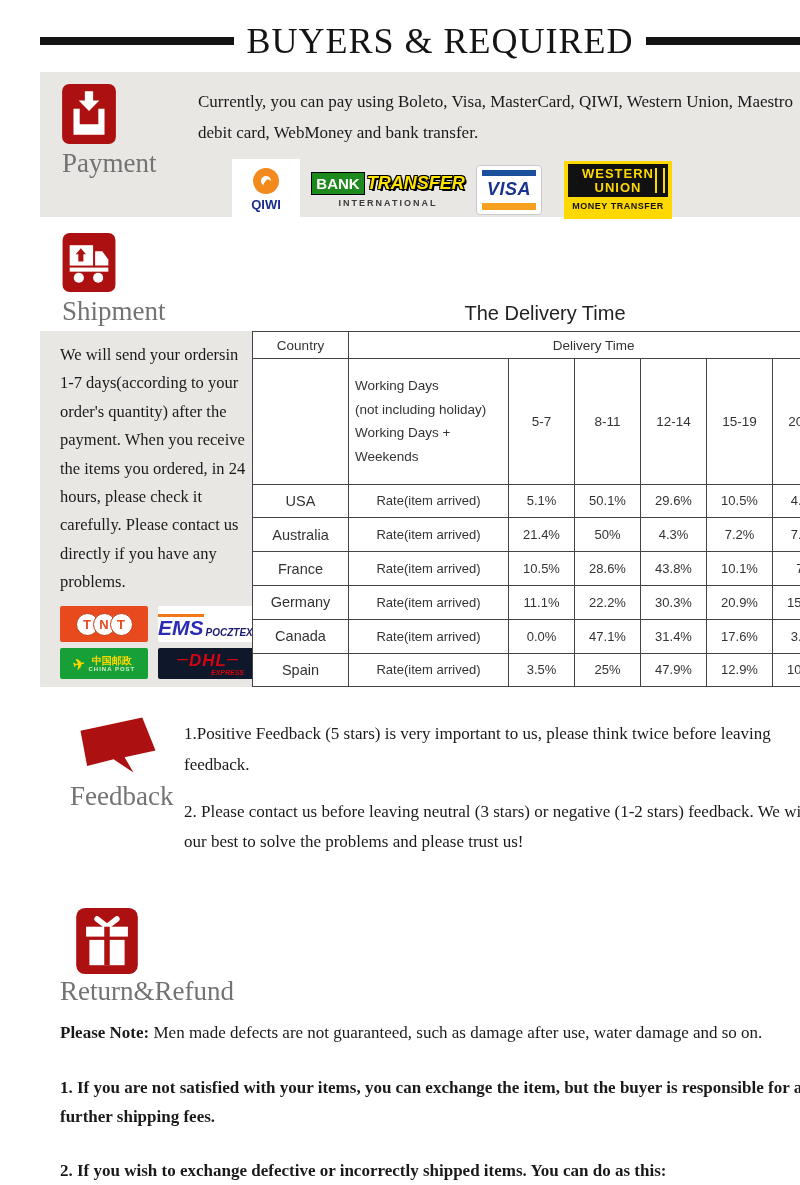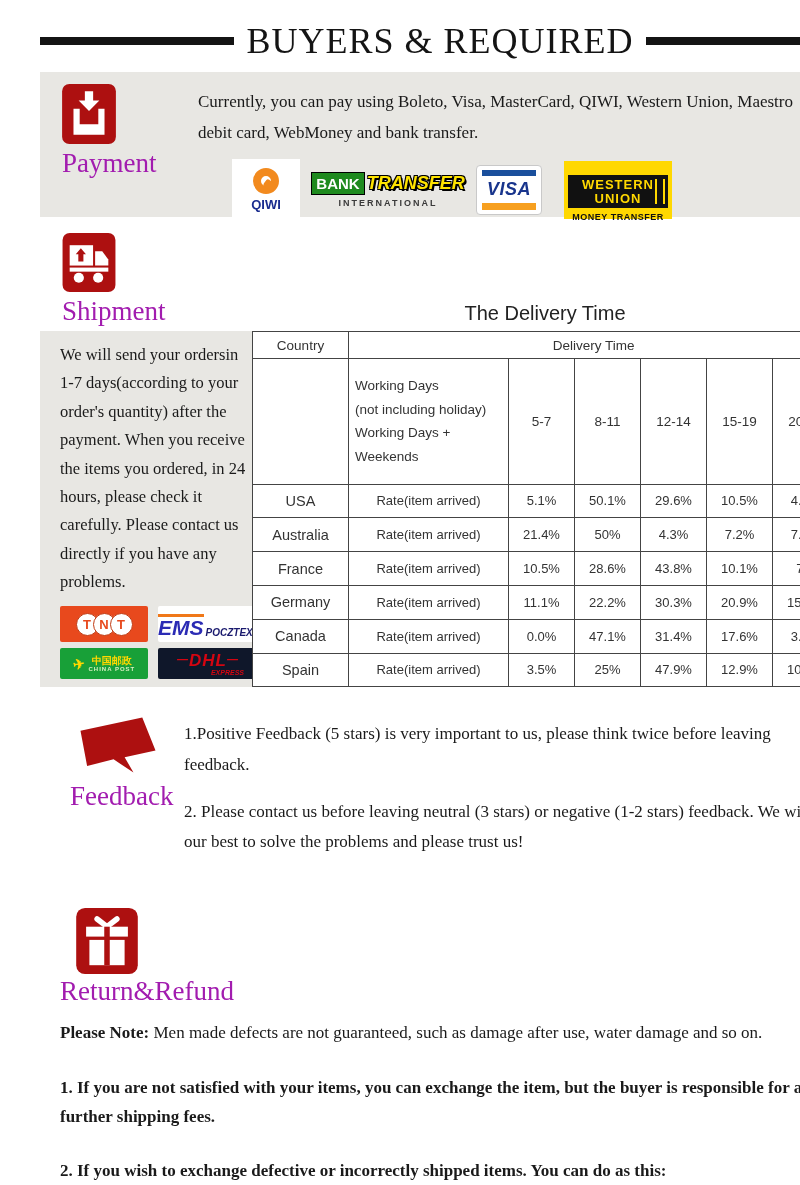--- a/index.html
+++ b/index.html
@@ -10,21 +10,21 @@
   }
   .page { width:800px; height:1185px; position:relative;margin-left:40px; }
 
   
   .hdr { display:flex; align-items:center; gap:12px; padding-top:20px; }
   .hdr-line { flex:1; height:4px; border-top:4px solid #141414; border-bottom:4px solid #141414; }
   .hdr h1 { margin:0; font-weight:400; font-size:36px; letter-spacing:1px; color:#141414; white-space:nowrap; }
 
   
   .side { display:flex; flex-direction:column; align-items:flex-start; }
-  .side-label { font-size:27px; color:#a21caf; margin-top:4px; }
+  .side-label { font-size:27px; color:#737373; margin-top:4px; }
 
   
   .payment { margin-top:10px; background:#e8e7e3; height:145px; padding:12px 10px 0 22px; display:flex; }
   .payment .side { width:112px; flex:0 0 112px; }
   .pay-main { flex:1; }
   .pay-desc { margin:2px 12px 0 24px; font-size:17px; line-height:1.85; }
   .pay-logos { display:flex; align-items:center; gap:22px; margin:10px 0 0 58px; }
 
   .logo-card { display:flex; flex-direction:column; align-items:center; justify-content:center; }
   .qiwi { width:68px; height:62px; background:#fff; }
@@ -37,21 +37,21 @@
   .bt-bank { background:#1e8a1e; color:#ffffff; font:900 15px "Liberation Sans",sans-serif; padding:2px 4px; border:1px solid #000; }
   .bt-transfer { color:#ffe400; font:900 italic 18px "Liberation Sans",sans-serif; margin-left:2px;
     text-shadow:-1px -1px 0 #000, 1px -1px 0 #000, -1px 1px 0 #000, 1px 1px 0 #000, 2px 2px 0 #000; }
   .bt-intl { font:700 9px "Liberation Sans",sans-serif; color:#3a3a3a; letter-spacing:2px; margin-top:3px; }
 
   .visa { width:66px; height:50px; background:#fff; border:1px solid #c9c9c9; border-radius:4px; justify-content:space-between; padding:4px 0; }
   .visa-band-top { width:54px; height:6px; background:#1a4f9c; }
   .visa-word { font:900 italic 18px "Liberation Sans",sans-serif; color:#18348c; letter-spacing:.5px; }
   .visa-band-bot { width:54px; height:7px; background:#f7a020; }
 
-  .wu { width:108px; height:58px; background:#ffd800; padding:14px 4px; justify-content:flex-start; }
+  .wu { width:108px; height:58px; background:#ffd800; padding:3px 4px; justify-content:flex-start; }
   .wu-black { width:100%; background:#111; color:#ffd800; text-align:center; padding:3px 0 2px; position:relative; }
   .wu-black div { font:900 13px "Liberation Sans",sans-serif; line-height:1.1; letter-spacing:1px; }
   .wu-black::after { content:""; position:absolute; right:3px; top:4px; bottom:4px; width:6px;
     border-left:2px solid #ffd800; border-right:2px solid #ffd800; }
   .wu-mt { font:900 9px "Liberation Sans",sans-serif; color:#111; margin-top:4px; letter-spacing:.5px; }
 
   
   .ship-head { margin-top:16px; display:flex; height:94px; }
   .ship-head .side { width:210px; flex:0 0 210px; padding-left:22px; }
   .delivery-title-wrap { flex:1; display:flex; align-items:flex-end; justify-content:center; padding-bottom:2px; }

